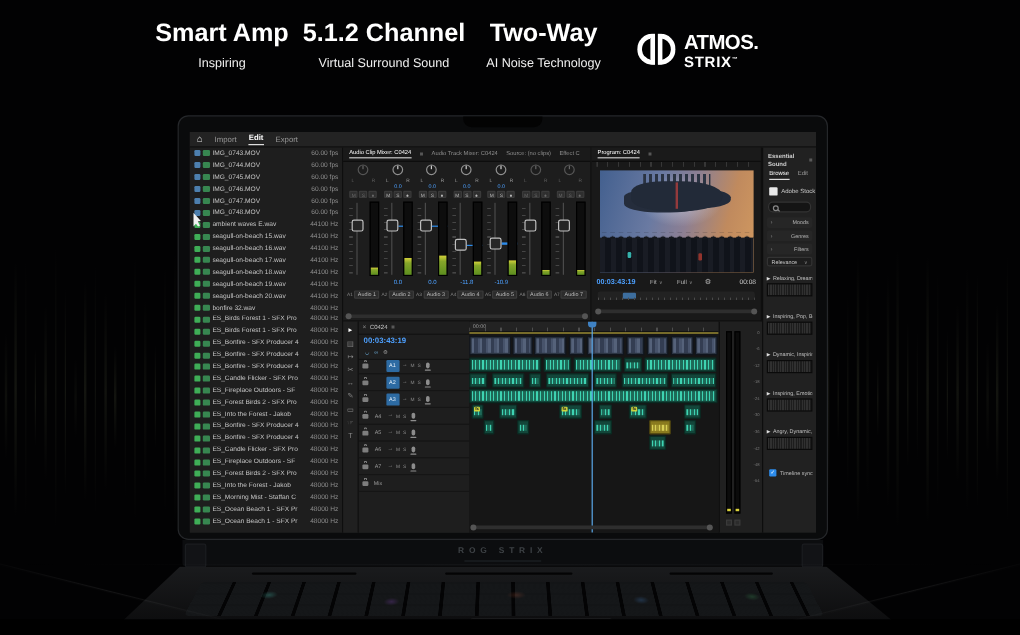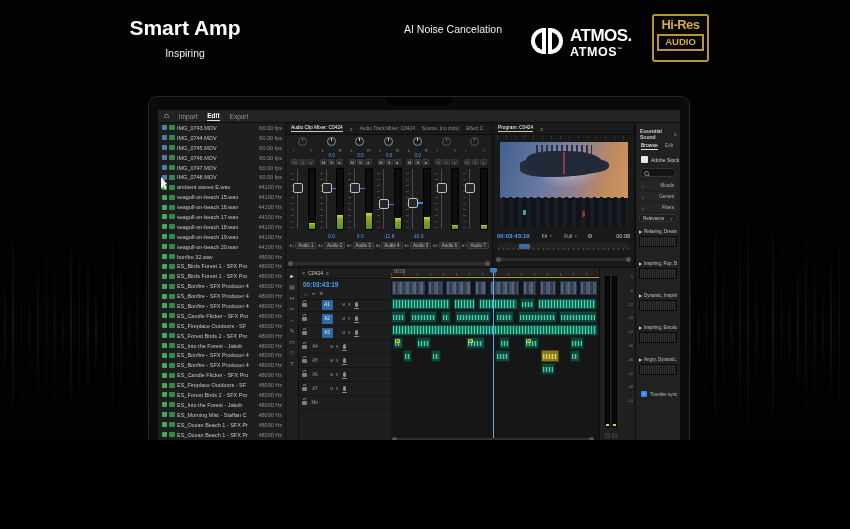--- a/index.html
+++ b/index.html
@@ -1,17 +1,17 @@
 <!DOCTYPE html>
 <html><head>
 <meta charset="utf-8">
 <style>
   html,body{margin:0;padding:0;background:#000;}
   body{width:850px;height:529px;overflow:hidden;font-family:"Liberation Sans",sans-serif;position:relative;}
-  #stage{position:absolute;left:0;top:0;width:850px;height:440px;background:#020203;overflow:hidden;}
+  #stage{position:absolute;left:0;top:0;width:850px;height:516px;background:#020203;overflow:hidden;}
 
   
   .feature{position:absolute;text-align:center;color:#fff;transform:translateX(-50%);top:16px;}
   .f-title{font-size:21px;font-weight:bold;letter-spacing:0;}
   .f-sub{font-size:10.5px;margin-top:7px;color:#efefef;}
   #feat0{left:185px;} #feat1{left:320px;} #feat2{left:453px;}
 
   
   #dolby{position:absolute;left:531px;top:27px;display:flex;gap:7px;color:#fff;align-items:flex-start;}
   .dd{display:flex;gap:2px;padding-top:1px;}
@@ -241,39 +241,40 @@
       <div style="position: absolute; left: 813.7px; top: 227.672px; width: 1.5px; height: 195.142px; background: linear-gradient(rgba(150, 160, 110, 0), rgba(150, 160, 110, 0.12), rgba(150, 160, 110, 0));"></div>
       <div style="position: absolute; left: 822px; top: 283.669px; width: 1.5px; height: 93.3298px; background: linear-gradient(rgba(150, 160, 110, 0), rgba(150, 160, 110, 0.063), rgba(150, 160, 110, 0));"></div>
       <div style="position: absolute; left: 830.3px; top: 254.176px; width: 1.5px; height: 146.954px; background: linear-gradient(rgba(150, 160, 110, 0), rgba(150, 160, 110, 0.114), rgba(150, 160, 110, 0));"></div>
       <div style="position: absolute; left: 838.6px; top: 211.97px; width: 1.5px; height: 223.69px; background: linear-gradient(rgba(150, 160, 110, 0), rgba(150, 160, 110, 0.094), rgba(150, 160, 110, 0));"></div>
     </div>
 
   <div class="feature" id="feat0">
     <div class="f-title">Smart Amp</div>
     <div class="f-sub">Inspiring</div>
   </div>
+  <div class="feature" id="feat1">
+    <div class="f-title">5.1.2 Channel</div>
+    <div class="f-sub">Virtual Surround Sound</div>
+  </div>
   <div class="feature" id="feat2">
-    <div class="f-sub">AI Noise Cancelation</div>
+    <div class="f-title">Two-Way</div>
+    <div class="f-sub">AI Noise Technology</div>
   </div>
 
   <div id="dolby">
     <div class="dd">
       <div class="dglyph dl"></div>
       <div class="dglyph dr"></div>
     </div>
     <div class="dtext">
       <div class="dname">ATMOS.</div>
-      <div class="dsub"><span>ATMOS</span><span class="dtm">™</span></div>
-    </div>
-  </div>
-
-  <div id="hires">
-    <div class="hr-top">Hi-Res</div>
-    <div class="hr-audio">AUDIO</div>
-  </div>
+      <div class="dsub"><span>STRIX</span><span class="dtm">™</span></div>
+    </div>
+  </div>
+
 
   <div id="lid"></div>
   <div id="notch"></div>
 
   <div id="screen">
 
     <div id="topnav">
       <span class="nav-home">⌂</span>
     <span class="nav-item">Import</span>
         <span class="nav-item active">Edit</span>

